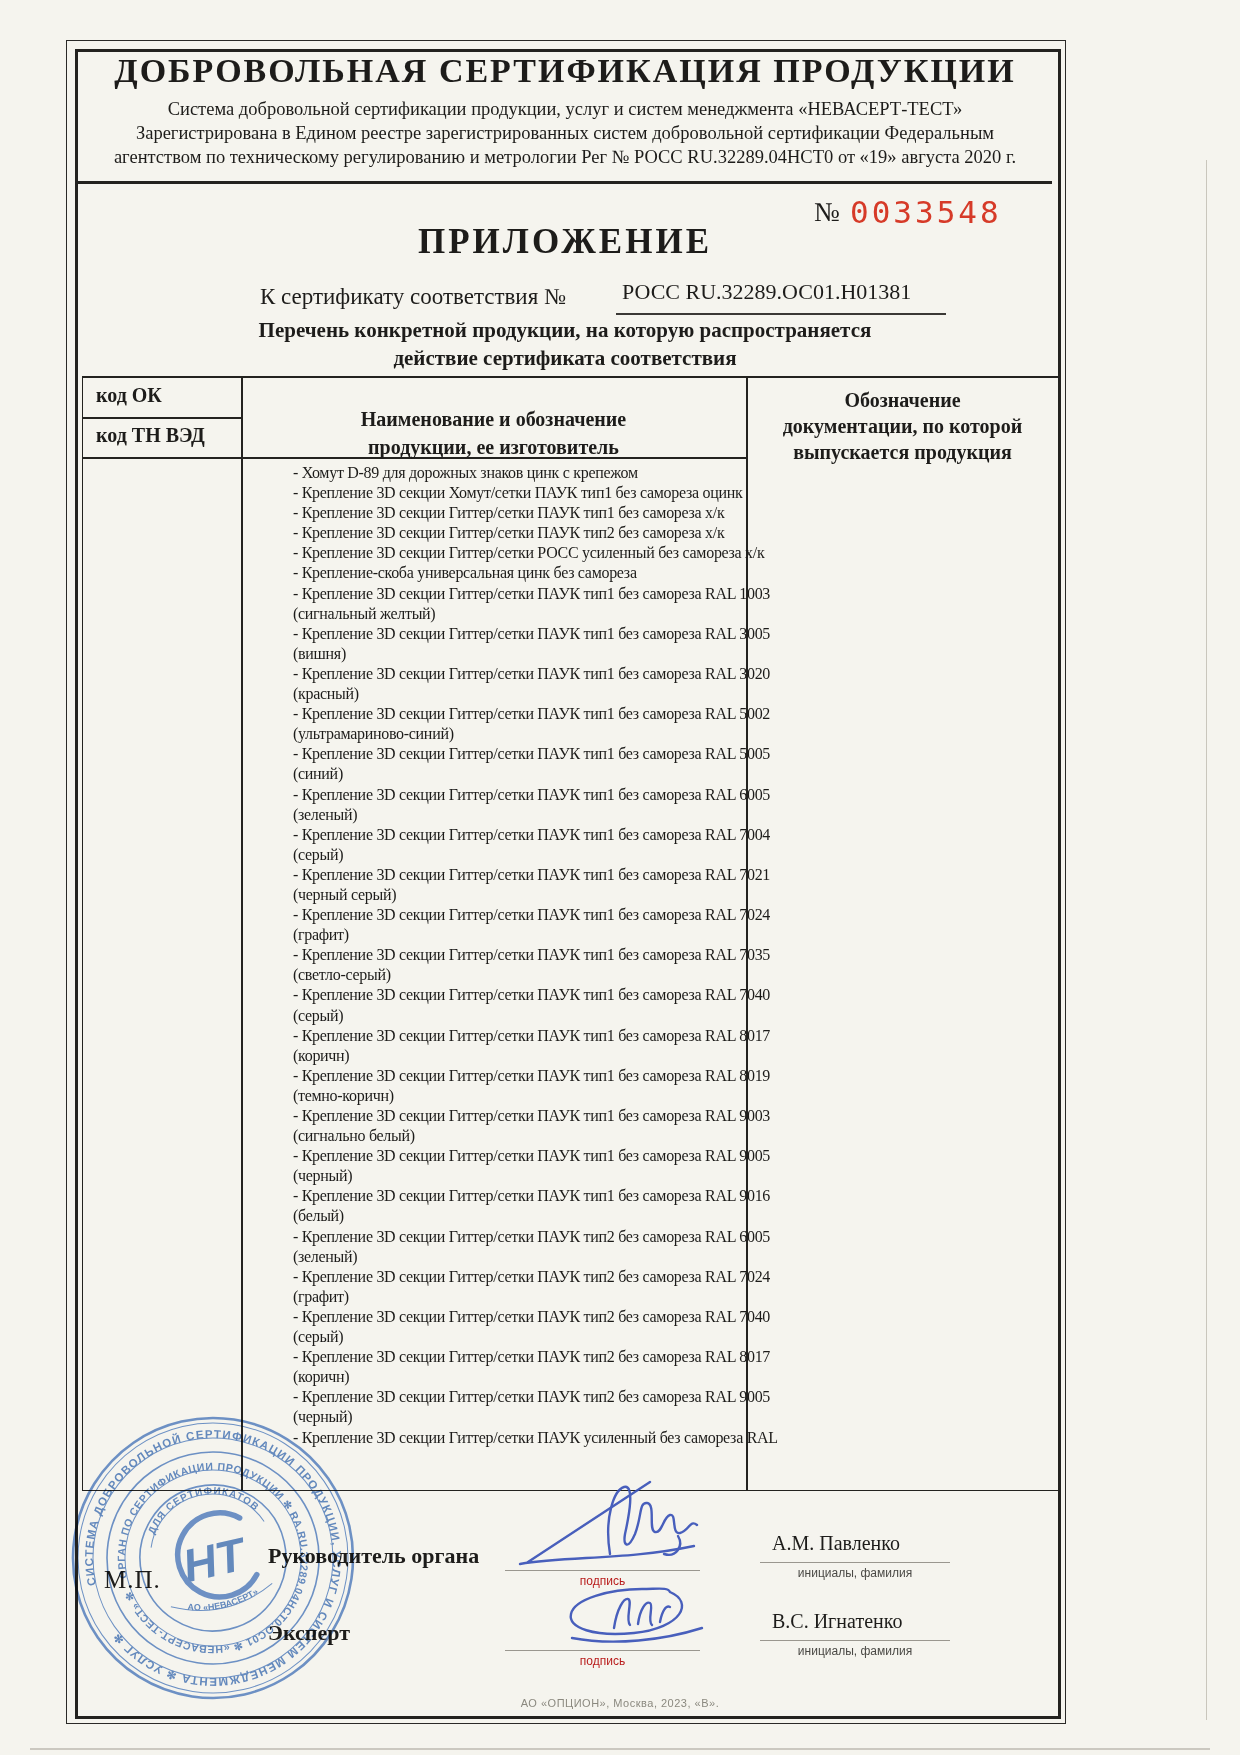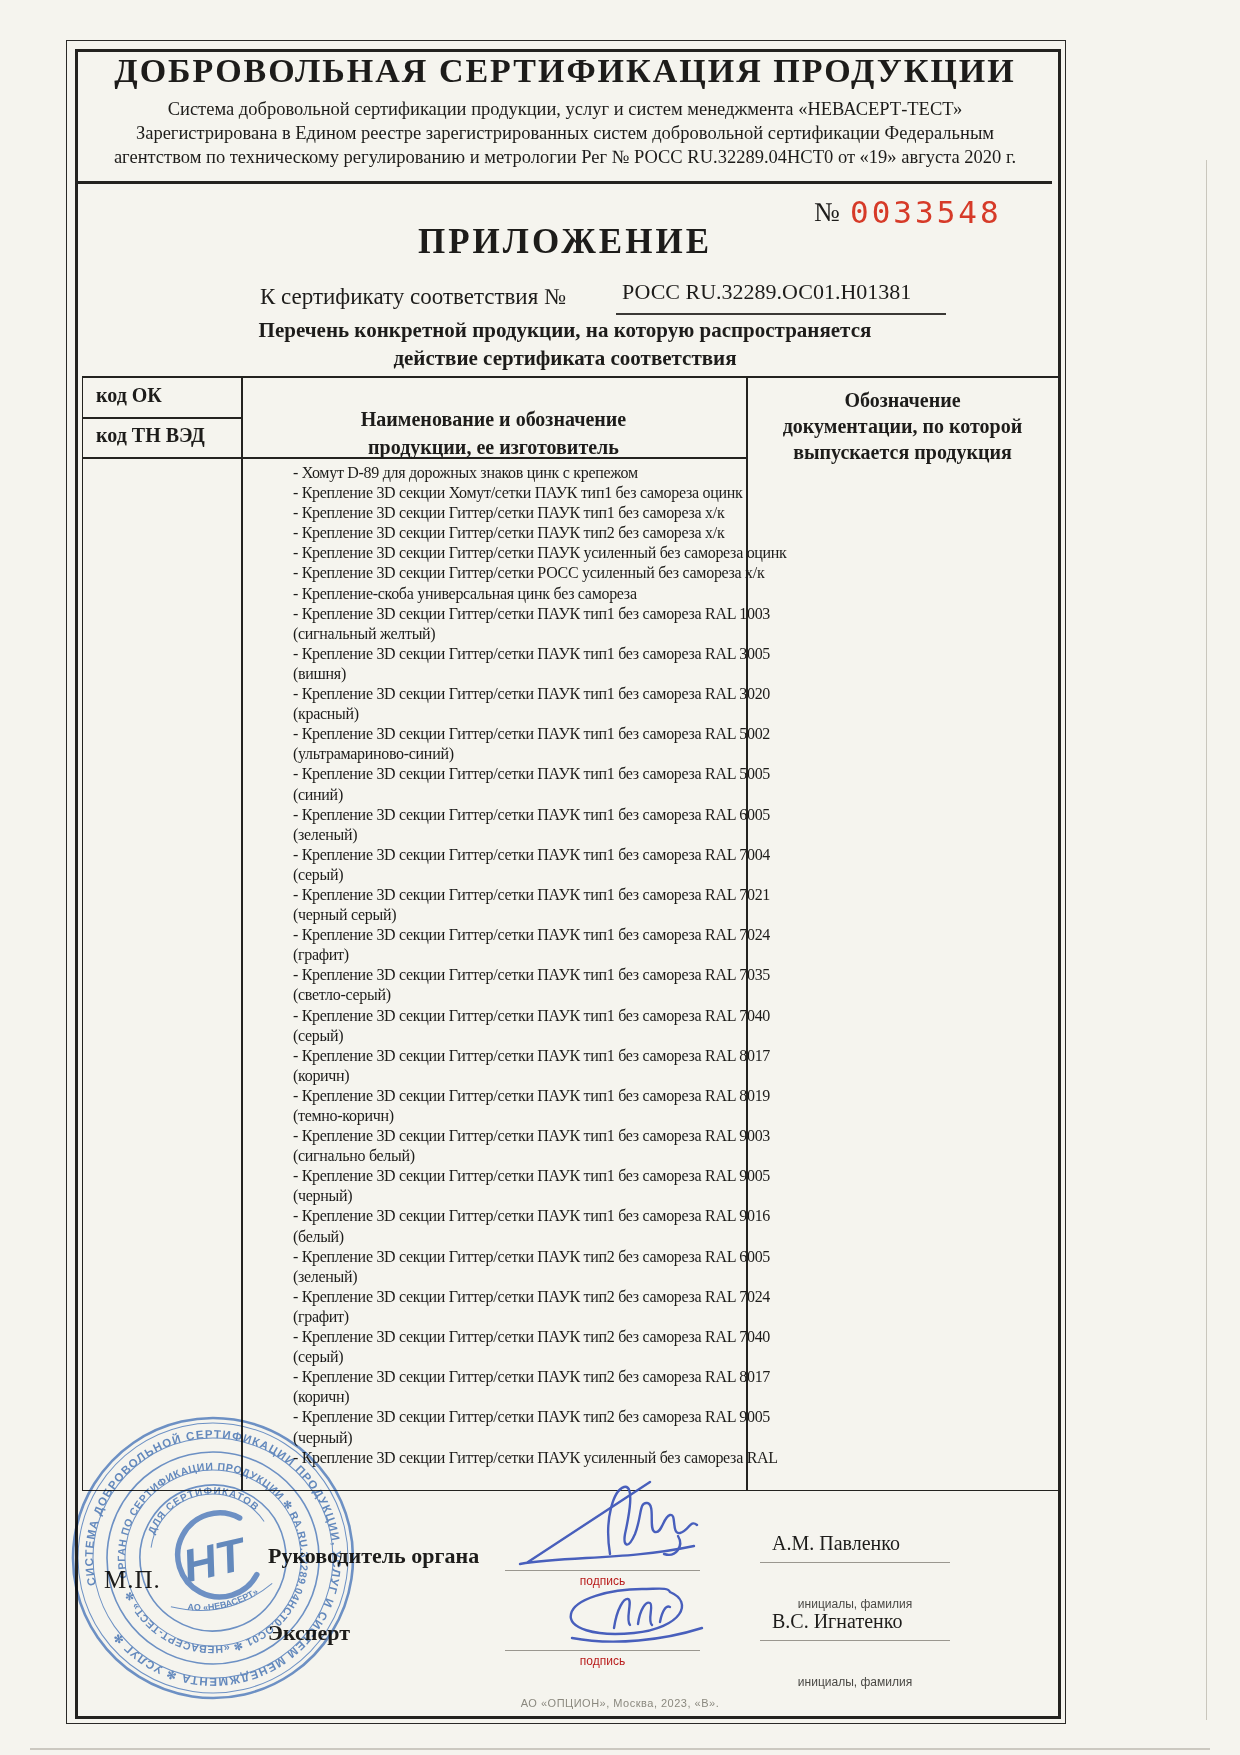--- a/index.html
+++ b/index.html
@@ -44,21 +44,21 @@
   .role{font-size:22px; font-weight:bold; white-space:nowrap;}
   .role1{left:268px; top:1543px;} .role2{left:268px; top:1620px;}
   .sigline{height:1.2px; background:#9a978f;}
   .sl1{left:505px; top:1570px; width:195px;} .sl2{left:505px; top:1650px; width:195px;}
   .nameline{height:1.2px; background:#9a978f;}
   .nl1{left:760px; top:1562px; width:190px;} .nl2{left:760px; top:1640px; width:190px;}
   .sig-caption{width:195px; text-align:center; font-family:"Liberation Sans",sans-serif; font-size:12px; color:#b91c1c;}
   .sc1{left:505px; top:1574px;} .sc2{left:505px; top:1654px;}
   .name{font-size:20px; white-space:nowrap;}
   .nm1{left:772px; top:1532px;} .nm2{left:772px; top:1610px;}
-  .name-caption{width:190px; text-align:center; font-family:"Liberation Sans",sans-serif; font-size:12px; color:#4a4945;margin-top:31px;}
+  .name-caption{width:190px; text-align:center; font-family:"Liberation Sans",sans-serif; font-size:12px; color:#4a4945;}
   .nc1{left:760px; top:1566px;} .nc2{left:760px; top:1644px;}
   .mp{left:104px; top:1566px; font-size:25px; letter-spacing:1px;}
   .sig-svg{pointer-events:none;}
   .sg1{left:498px; top:1474px;} .sg2{left:552px; top:1576px;}
   
   .stamp{left:58px; top:1388px; width:310px; height:345px; mix-blend-mode:multiply; opacity:.88; pointer-events:none;}
   .stamp text{font-family:"Liberation Sans",sans-serif; fill:#527fc3; font-weight:bold;}
   
   .footer{left:120px; top:1697px; width:1000px; text-align:center; font-family:"Liberation Sans",sans-serif; font-size:11px; color:#8b897f; letter-spacing:.5px;}
   .scan-edge-bottom{left:30px; top:1748px; width:1180px; height:2px; background:#a7a49a; opacity:.55;}
@@ -98,21 +98,20 @@
     <div class="c2h product-line">Наименование и обозначение
 продукции, ее изготовитель</div>
     <div class="c3h product-line">Обозначение
 документации, по которой
 выпускается продукция</div>
     <div class="plist">
         <div class="product-line">- Хомут D-89 для дорожных знаков цинк с крепежом</div>
         <div class="product-line">- Крепление 3D секции Хомут/сетки ПАУК тип1 без самореза оцинк</div>
         <div class="product-line">- Крепление 3D секции Гиттер/сетки ПАУК тип1 без самореза х/к</div>
         <div class="product-line">- Крепление 3D секции Гиттер/сетки ПАУК тип2 без самореза х/к</div>
-        <div class="product-line">- Крепление 3D секции Гиттер/сетки ПАУК усиленный без самореза оцинк</div>
         <div class="product-line">- Крепление 3D секции Гиттер/сетки РОСС усиленный без самореза х/к</div>
         <div class="product-line">- Крепление-скоба универсальная цинк без самореза</div>
         <div class="product-line">- Крепление 3D секции Гиттер/сетки ПАУК тип1 без самореза RAL 1003
 (сигнальный желтый)</div>
         <div class="product-line">- Крепление 3D секции Гиттер/сетки ПАУК тип1 без самореза RAL 3005
 (вишня)</div>
         <div class="product-line">- Крепление 3D секции Гиттер/сетки ПАУК тип1 без самореза RAL 3020
 (красный)</div>
         <div class="product-line">- Крепление 3D секции Гиттер/сетки ПАУК тип1 без самореза RAL 5002
 (ультрамариново-синий)</div>

